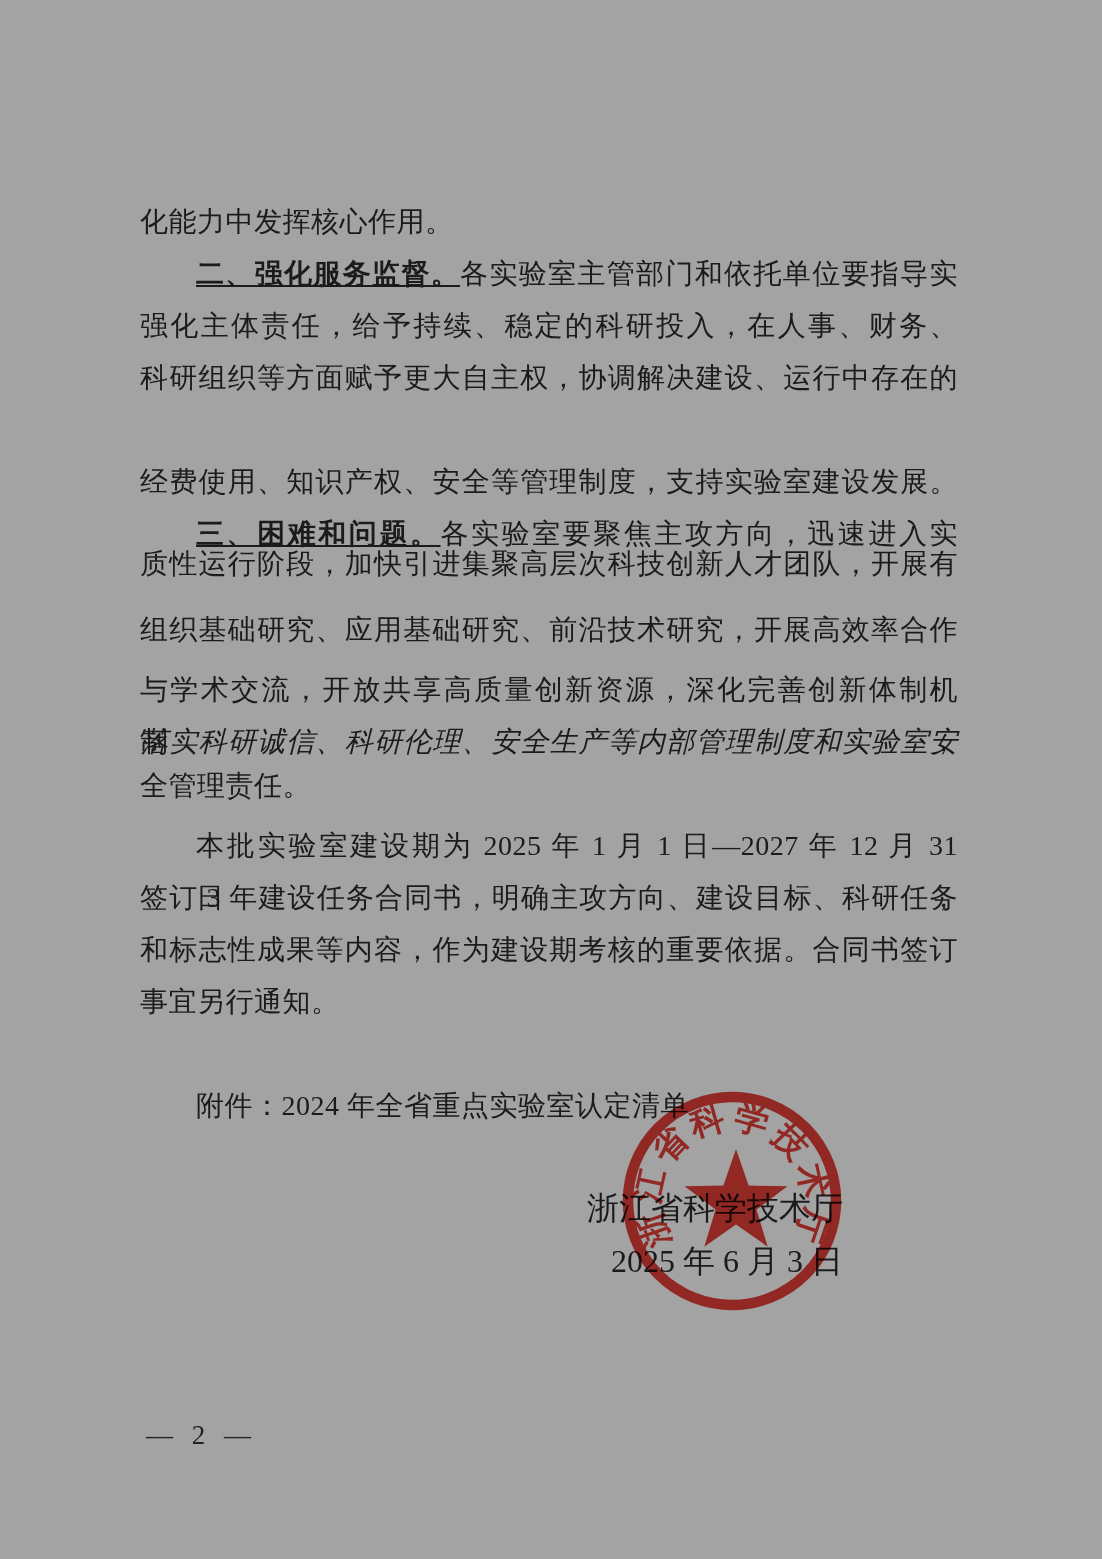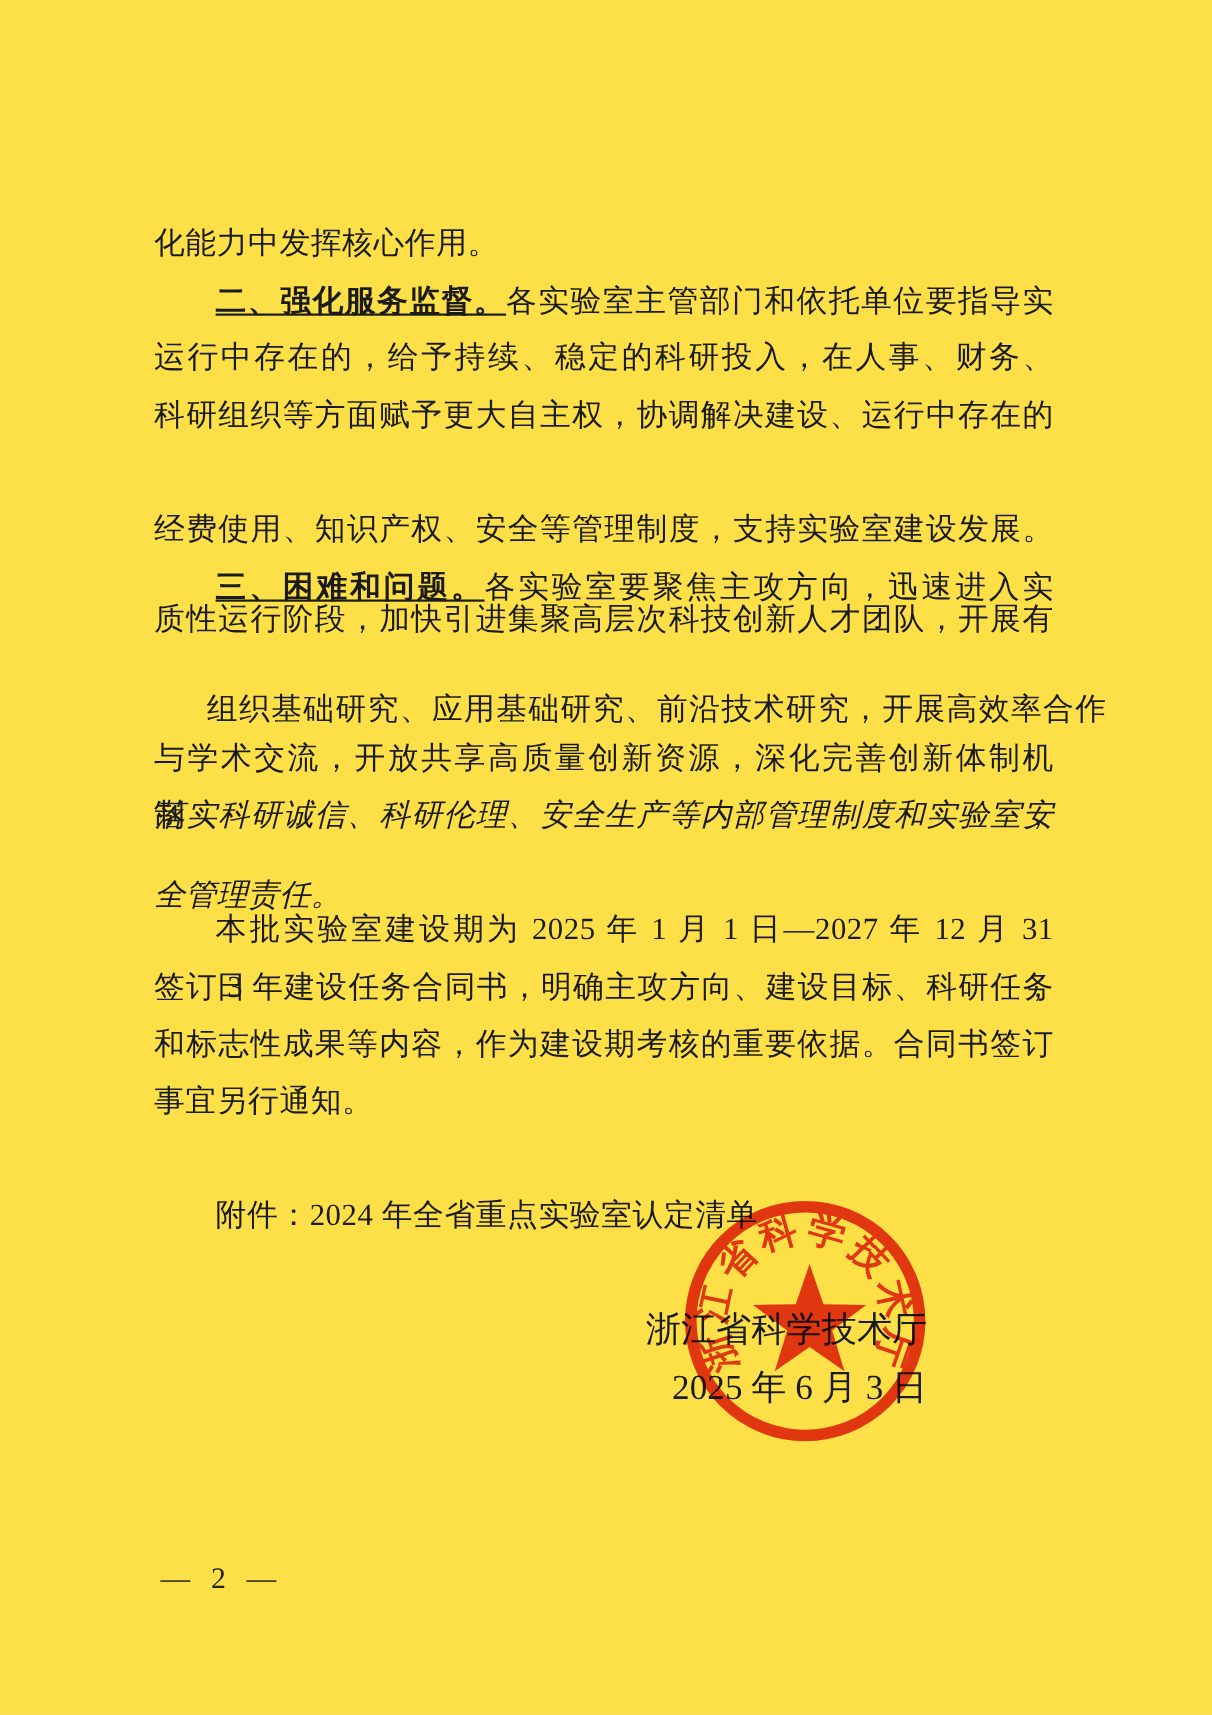--- a/index.html
+++ b/index.html
@@ -1,20 +1,20 @@
 <!DOCTYPE html>
 <html><head>
 <meta charset="utf-8">
 <style>
   html,body{margin:0;padding:0;background:#e9e9e9;}
   .page{
     position:relative;
     width:1102px;height:1559px;
     margin:0 auto;
-    background:#fde047;
+    background:#a3a3a3;
     overflow:hidden;
     font-family:"Liberation Serif","DejaVu Serif",serif;
     color:#1b1b1b;
   }
   .body-text{
     position:absolute;
     left:140px;top:196px;
     width:818px;height:1100px;
   }
   .line{
@@ -69,29 +69,29 @@
   }
 </style>
 </head>
 <body>
 
 <div class="page">
 
   <div class="body-text">
       <div class="line" style="top: 0px;"><span>化能力中发挥核心作用。</span></div>
       <div class="line just indent" style="top: 52px;"><span class="b">二、强化服务监督。</span><span>各实验室主管部门和依托单位要指导实</span></div>
-      <div class="line just" style="top: 104px;"><span>运行中存在的，给予持续、稳定的科研投入，在人事、财务、</span></div>
+      <div class="line just" style="top: 104px;"><span>强化主体责任，给予持续、稳定的科研投入，在人事、财务、</span></div>
       <div class="line just" style="top: 156px;"><span>科研组织等方面赋予更大自主权，协调解决建设、运行中存在的</span></div>
       <div class="line just" style="top: 260px;"><span>经费使用、知识产权、安全等管理制度，支持实验室建设发展。</span></div>
       <div class="line just indent" style="top: 312px;"><span class="b">三、困难和问题。</span><span>各实验室要聚焦主攻方向，迅速进入实</span></div>
       <div class="line just" style="top: 344px; font-family: Liberation Mono, monospace;"><span>质性运行阶段，加快引进集聚高层次科技创新人才团队，开展有</span></div>
-      <div class="line just" style="top: 424px; margin-left: 48px;"><span>组织基础研究、应用基础研究、前沿技术研究，开展高效率合作</span></div>
+      <div class="line just" style="top: 408px;"><span>组织基础研究、应用基础研究、前沿技术研究，开展高效率合作</span></div>
       <div class="line just" style="top: 468px;"><span>与学术交流，开放共享高质量创新资源，深化完善创新体制机制，</span></div>
       <div class="line just" style="top: 520px; font-style: italic;"><span>落实科研诚信、科研伦理、安全生产等内部管理制度和实验室安</span></div>
-      <div class="line" style="top: 593px; font-style: italic;"><span>全管理责任。</span></div>
+      <div class="line" style="top: 564px;"><span>全管理责任。</span></div>
       <div class="line just indent" style="top: 624px;"><span>本批实验室建设期为 2025 年 1 月 1 日—2027 年 12 月 31 日，</span></div>
       <div class="line just" style="top: 676px;"><span>签订 3 年建设任务合同书，明确主攻方向、建设目标、科研任务</span></div>
       <div class="line just" style="top: 728px;"><span>和标志性成果等内容，作为建设期考核的重要依据。合同书签订</span></div>
       <div class="line" style="top: 780px;"><span>事宜另行通知。</span></div>
       <div class="line indent" style="top: 884px;"><span>附件：2024 年全省重点实验室认定清单</span></div>
     </div>
 
   <div class="sig">浙江省科学技术厅</div>
   <div class="date">2025 年 6 月 3 日</div>
 

